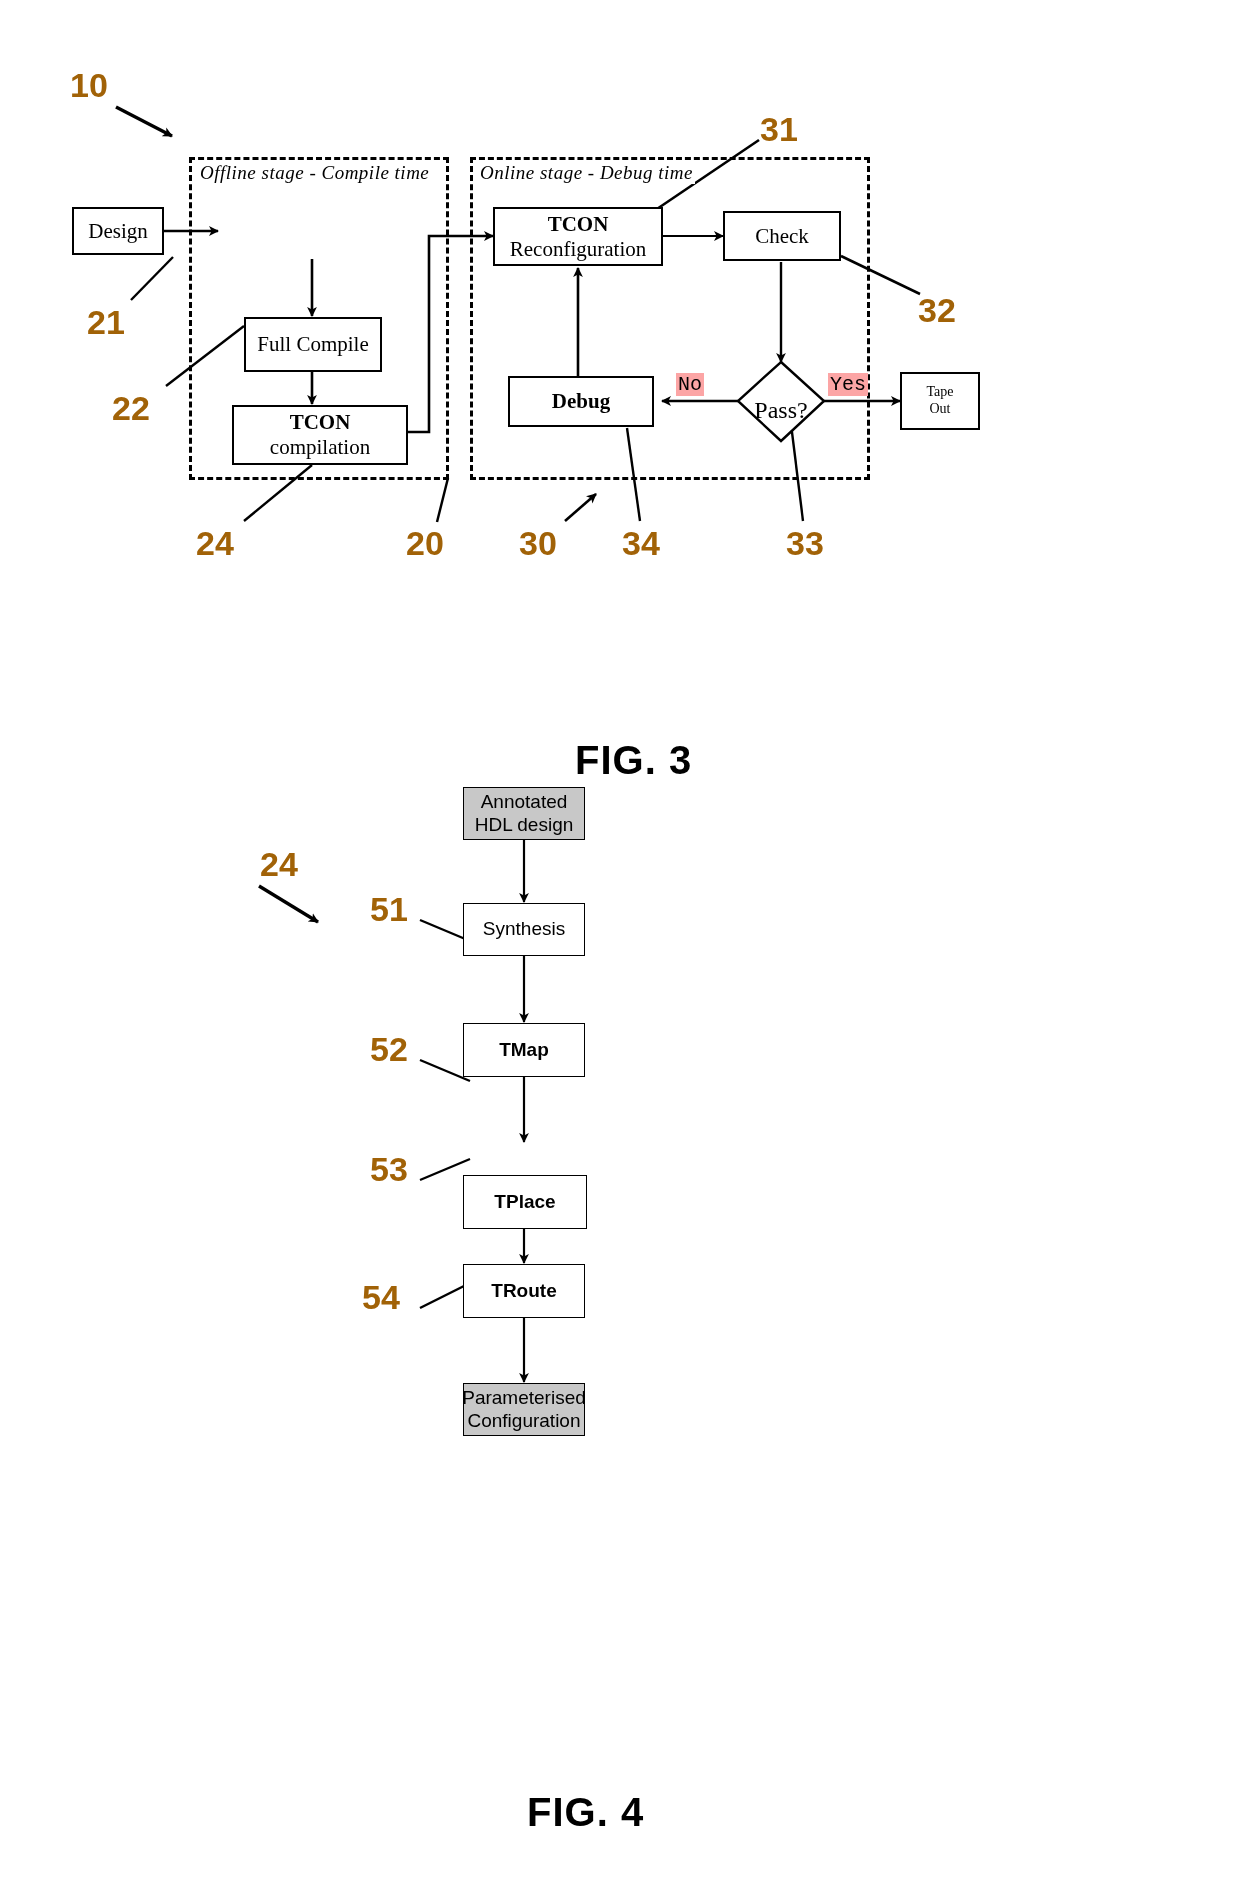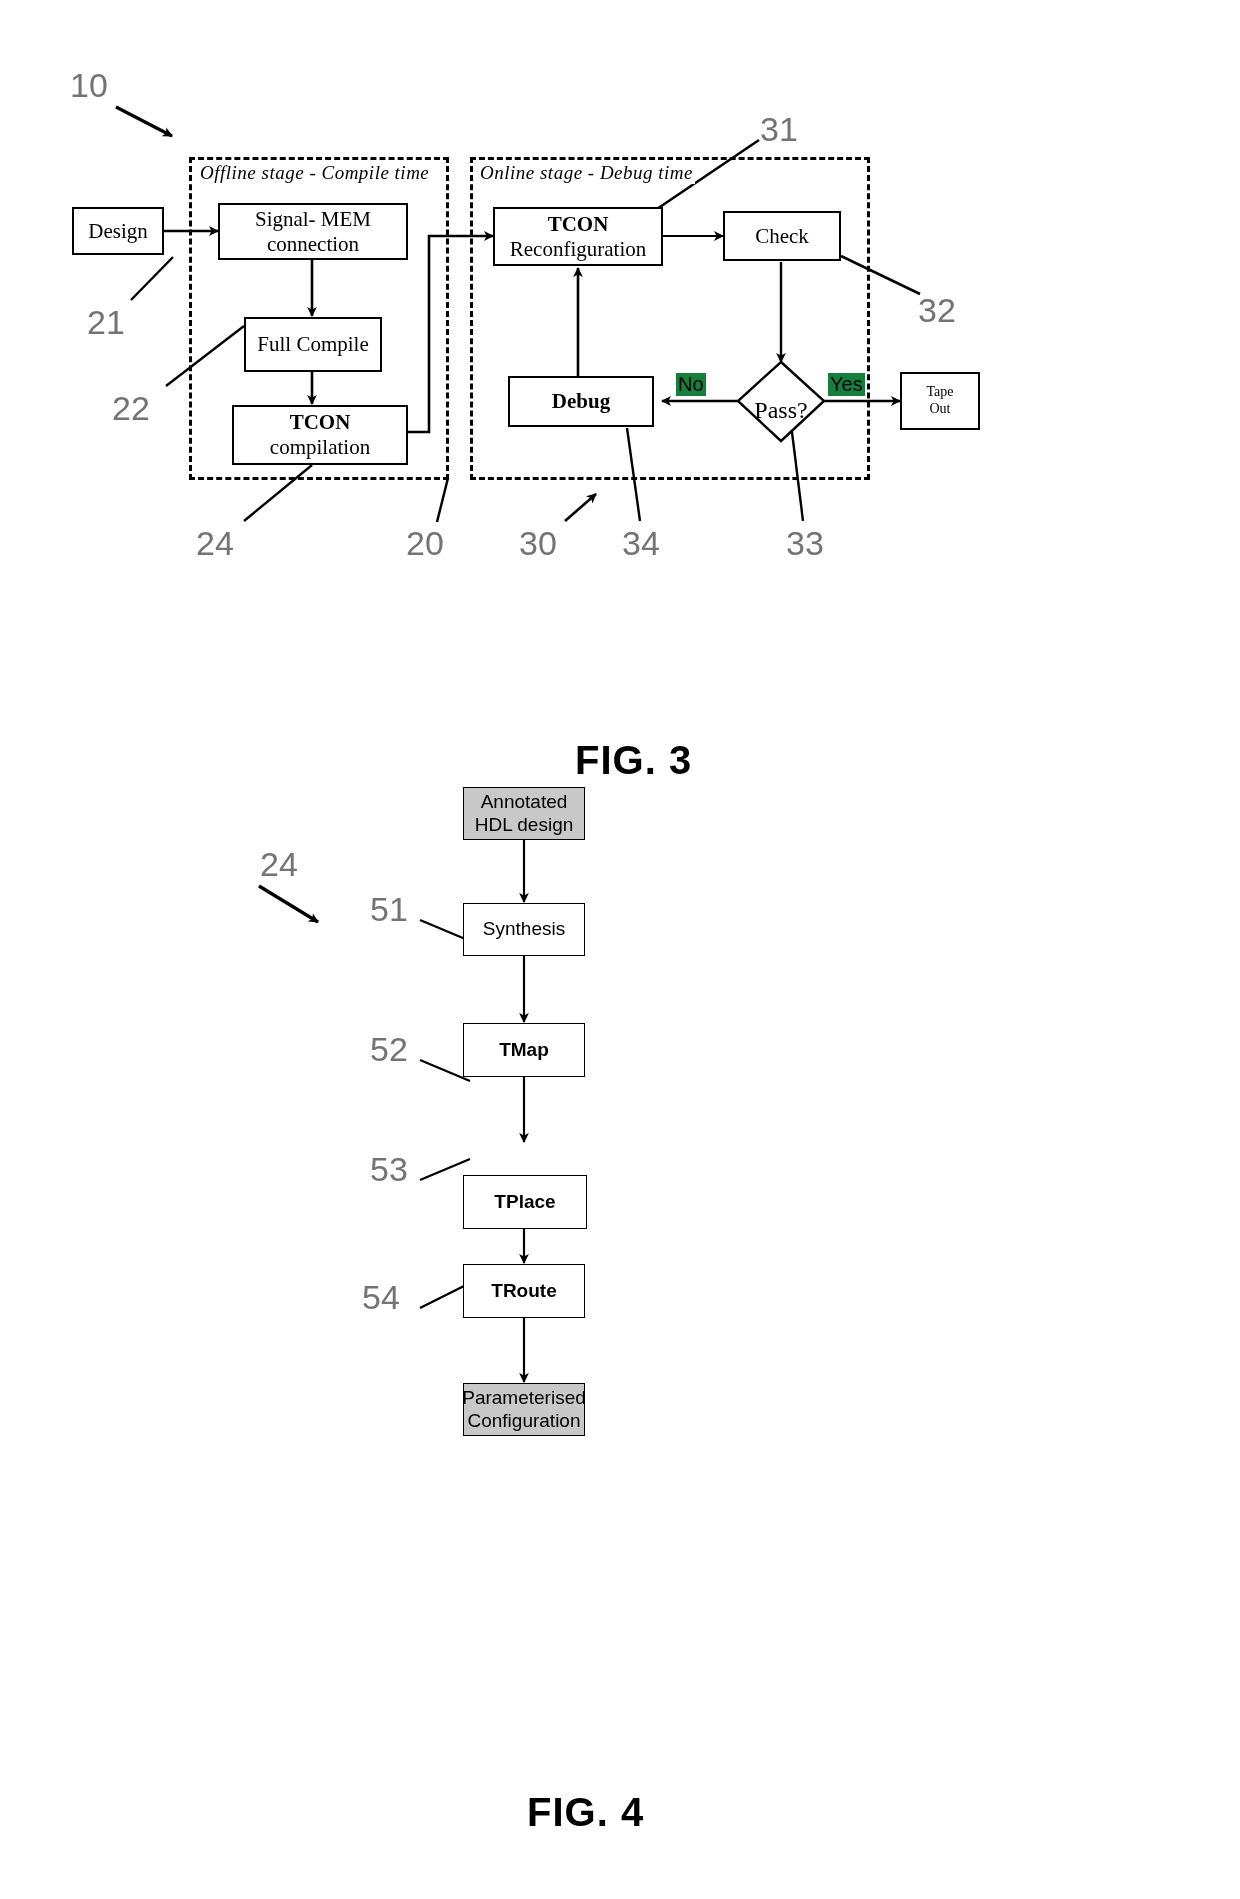--- a/index.html
+++ b/index.html
@@ -83,28 +83,29 @@
     justify-content: center;
     font-family: "Liberation Serif", serif;
     font-size: 24px;
   }
 
   
   .ref {
     position: absolute;
     font-family: "Liberation Sans", sans-serif;
     font-size: 34px;
-    color: #737373;
+    color: #a16207;
     white-space: nowrap;
+    font-weight: bold;
   }
   .edge-label {
     position: absolute;
-    font-family: Liberation Sans, sans-serif;
+    font-family: Liberation Mono, monospace;
     font-size: 20px;
-    background: #15803d;
+    background: #fca5a5;
     padding: 0 2px;
     white-space: nowrap;
   }
 
   
   .caption {
     position: absolute;
     font-family: "Liberation Sans", sans-serif;
     font-weight: bold;
     font-size: 40px;
@@ -235,24 +236,20 @@
   <div class="stage" style="left:189px; top:157px; width:260px; height:323px;"></div>
   <div class="stage-label" style="left:198px; top:162px;">Offline stage -  Compile time</div>
 
   <div class="stage" style="left:470px; top:157px; width:400px; height:323px;"></div>
   <div class="stage-label" style="left:478px; top:162px;">Online stage -  Debug time</div>
 
   <div class="node f3-box" style="left:72px; top:207px; width:92px; height:48px;">
     <span class="ln">Design</span>
   </div>
 
-  <div class="node f3-box" style="left:218px; top:203px; width:190px; height:57px;">
-    <span class="ln">Signal- MEM</span>
-    <span class="ln">connection</span>
-  </div>
 
   <div class="node f3-box" style="left:244px; top:317px; width:138px; height:55px;">
     <span class="ln">Full Compile</span>
   </div>
 
   <div class="node f3-box bold-first" style="left:232px; top:405px; width:176px; height:60px;">
     <span class="ln">TCON</span>
     <span class="ln">compilation</span>
   </div>
 

